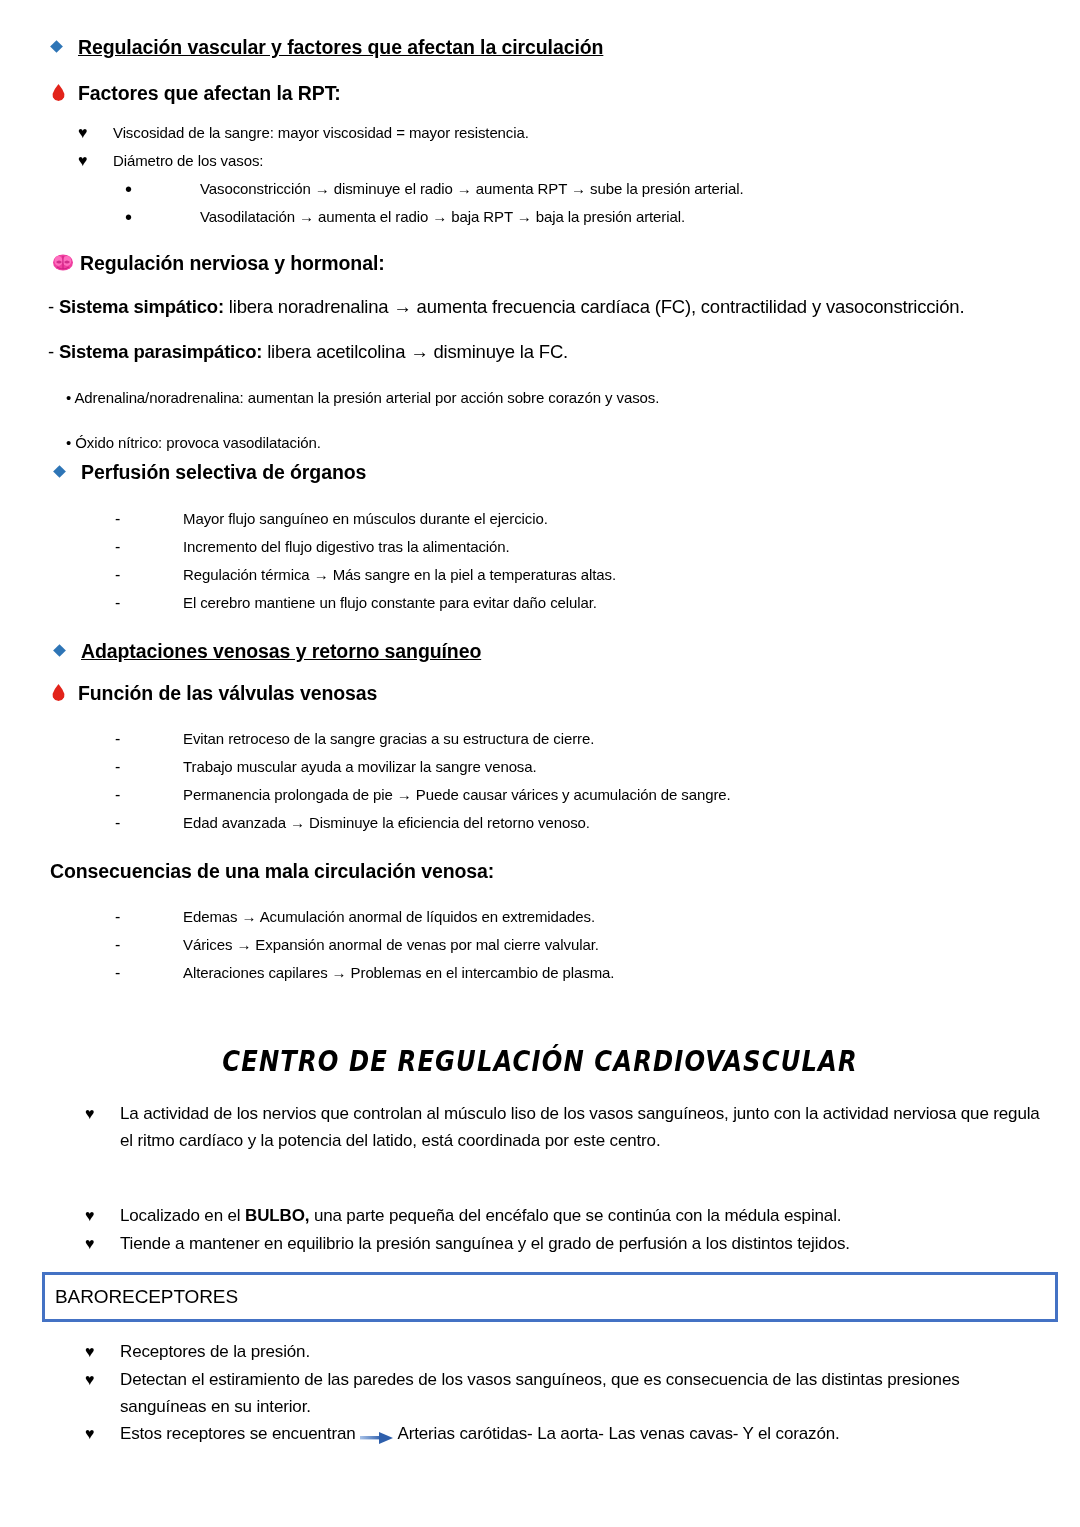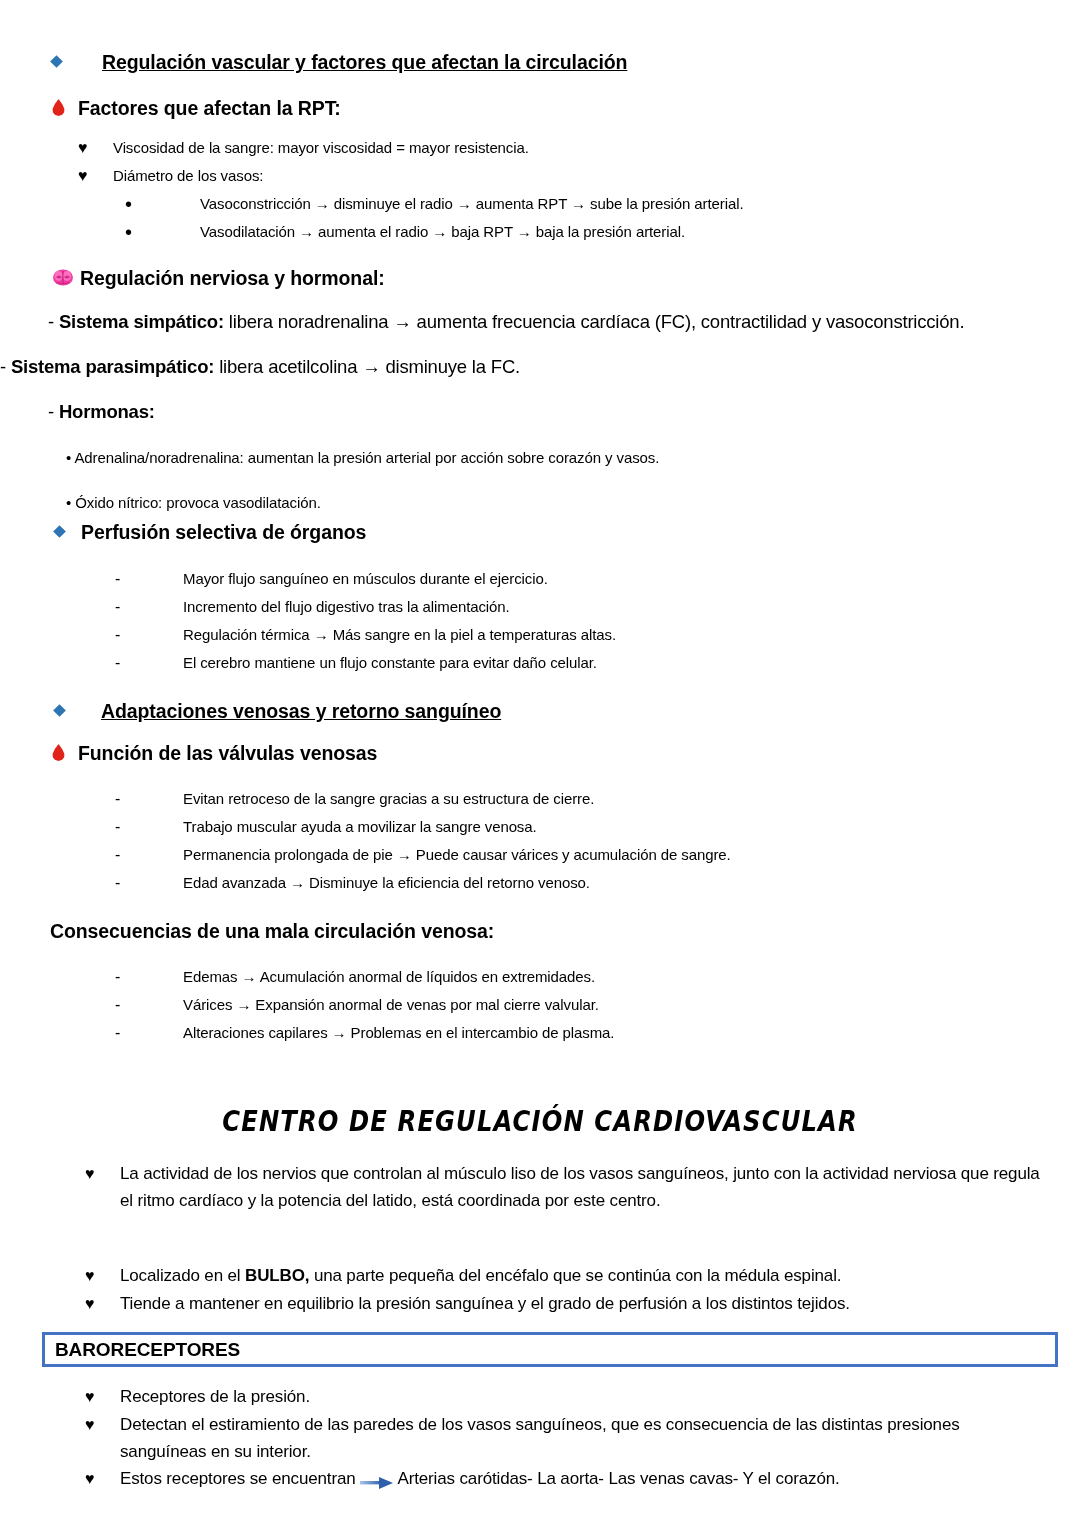--- a/index.html
+++ b/index.html
@@ -118,46 +118,45 @@
     font-weight: bold;
     font-size: 29px;
     letter-spacing: 1.2px;
     transform: scaleX(0.93);
     color: #000;
   }
 
   
   .box-title {
     border: 3px solid #4472C4;
-    height: 35px;
+    height: 50px;
     display: flex;
     align-items: center;
     padding-left: 10px;
     box-sizing: border-box;
     font-size: 19px;
     letter-spacing: -0.1px;
     background: #ffffff;
-    font-weight: bold;
   }
 
   
   .arrow-icon {
     display: inline-block;
     vertical-align: middle;
     width: 34px;
     height: 14px;
     margin: 0 4px 3px 4px;
   }
 </style>
 </head>
 <body>
 
 <div class="page">
 
-  <div class="row" style="margin-left:52px; margin-top:50px;gap:24px;">
+  <div class="row" style="margin-left:52px; margin-top:35px;">
     <span class="diamond-wrap">
         <span class="diamond"></span>
       </span>
     <span class="txt h-bold-u">Regulación vascular y factores que afectan la circulación</span>
   </div>
 
   <div class="row" style="margin-left:52px; margin-top:22px;">
     <span class="drop-wrap"><span class="drop"></span></span>
     <span class="txt h-bold">Factores que afectan la RPT:</span>
   </div>
@@ -192,27 +191,24 @@
         <path d="M5 14 Q11 18 17 14" stroke="#C2187A" stroke-width="1.1" fill="none" opacity="0.7"></path>
       </svg>
     </span>
     <span class="txt h-bold">Regulación nerviosa y hormonal:</span>
   </div>
 
   <div class="sub-line" style="margin-left:48px; margin-top:16px;">
     <span>- </span><b>Sistema simpático:</b><span> libera noradrenalina → aumenta frecuencia cardíaca (FC), contractilidad y vasoconstricción.</span>
   </div>
 
-  <div class="sub-line" style="margin-top:18px;">
+  <div class="sub-line" style="margin-left:48px; margin-top:18px;">
     <span>- </span><b>Sistema parasimpático:</b><span> libera acetilcolina → disminuye la FC.</span>
   </div>
 
-  <div class="sub-line" style="margin-left:48px; margin-top:18px;">
-    <span>- </span><b>Hormonas:</b><span></span>
-  </div>
 
   <div class="body-txt" style="margin-left:66px; margin-top:19px;">• Adrenalina/noradrenalina: aumentan la presión arterial por acción sobre corazón y vasos.</div>
   <div class="body-txt" style="margin-left:66px; margin-top:18px;">• Óxido nítrico: provoca vasodilatación.</div>
 
   <div class="row" style="margin-left:55px; margin-top:4px;">
     <span class="diamond-wrap">
         <span class="diamond"></span>
       </span>
     <span class="txt h-bold">Perfusión selectiva de órganos</span>
   </div>
@@ -227,21 +223,21 @@
   </div>
   <div class="row" style="margin-left:115px;">
     <span class="dash-wrap">-</span>
     <span class="txt body-txt">Regulación térmica → Más sangre en la piel a temperaturas altas.</span>
   </div>
   <div class="row" style="margin-left:115px;">
     <span class="dash-wrap">-</span>
     <span class="txt body-txt">El cerebro mantiene un flujo constante para evitar daño celular.</span>
   </div>
 
-  <div class="row" style="margin-left:55px; margin-top:22px;gap:20px;">
+  <div class="row" style="margin-left:55px; margin-top:22px;">
     <span class="diamond-wrap">
         <span class="diamond"></span>
       </span>
     <span class="txt h-bold-u">Adaptaciones venosas y retorno sanguíneo</span>
   </div>
 
   <div class="row" style="margin-left:52px; margin-top:18px;">
     <span class="drop-wrap"><span class="drop"></span></span>
     <span class="txt h-bold">Función de las válvulas venosas</span>
   </div>

